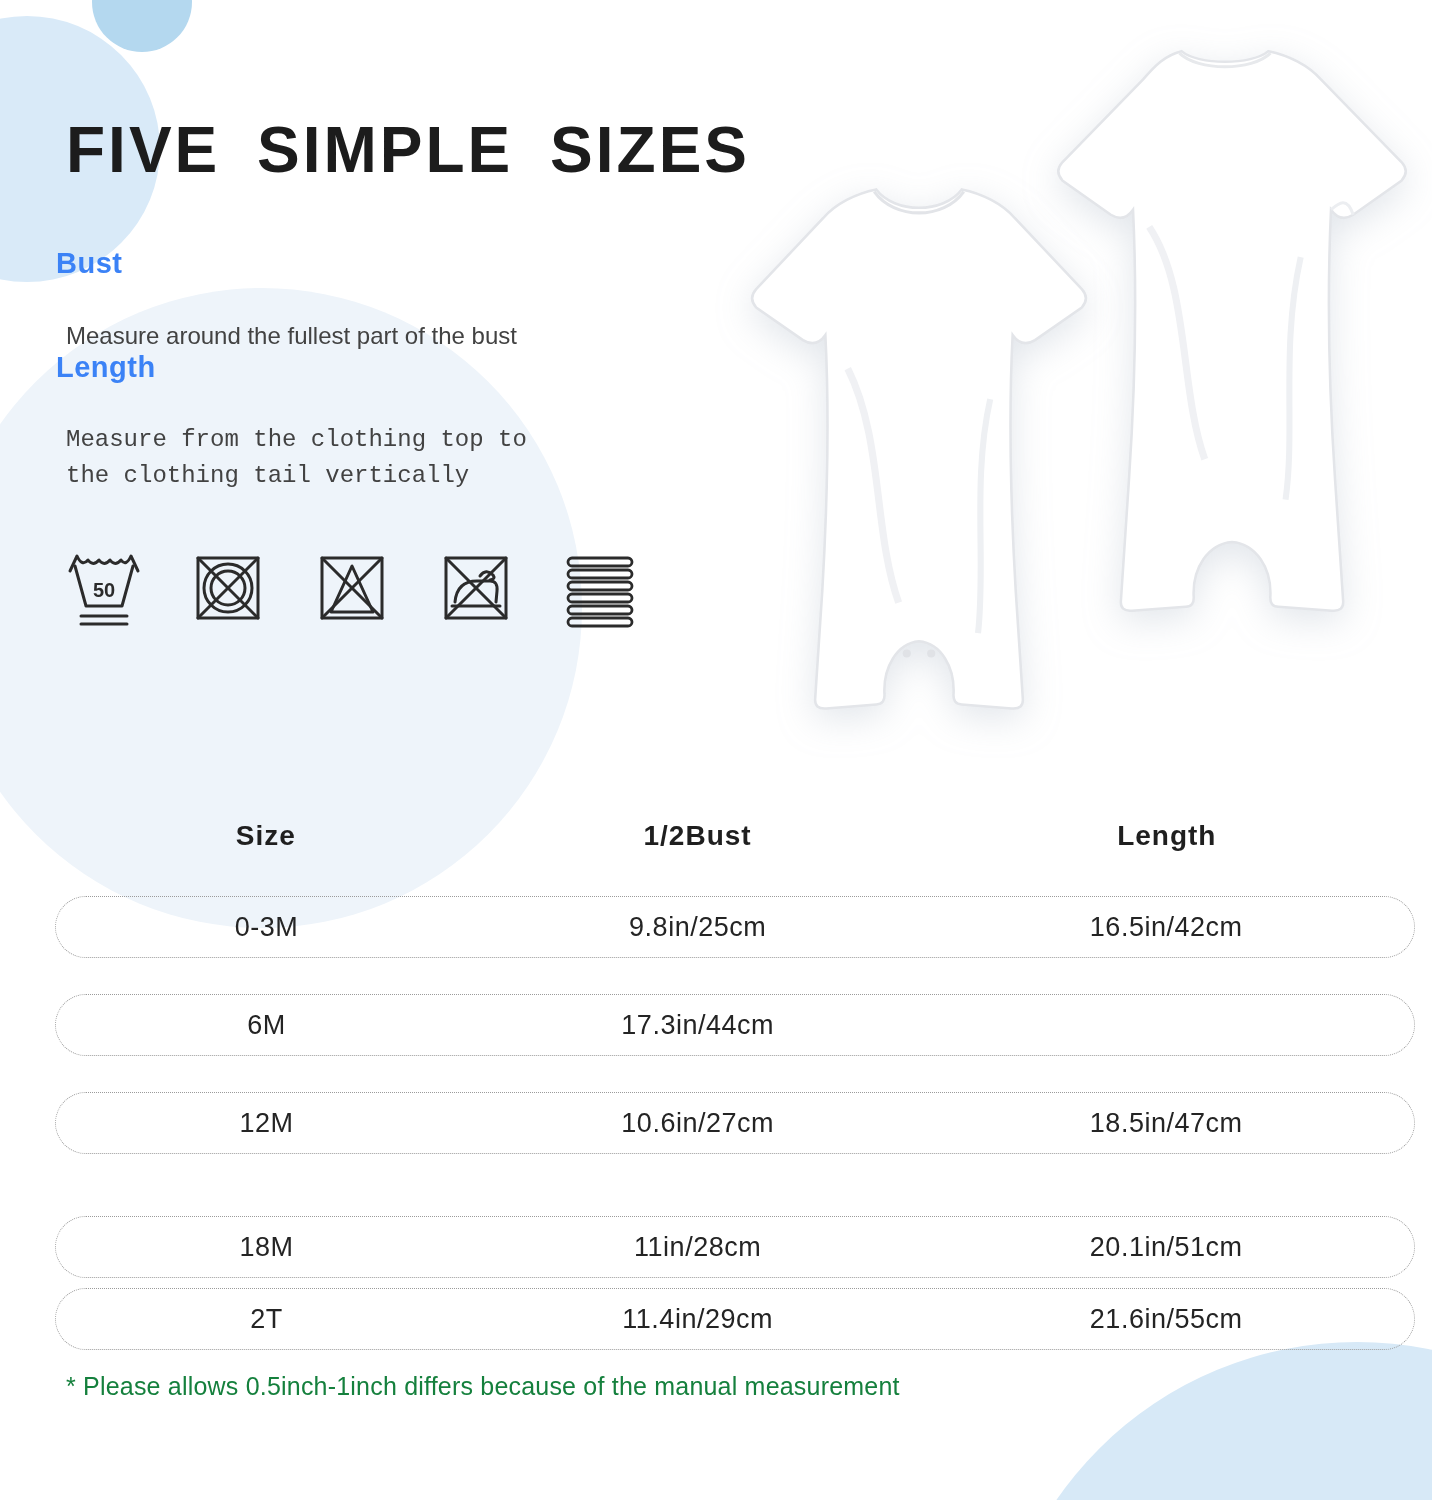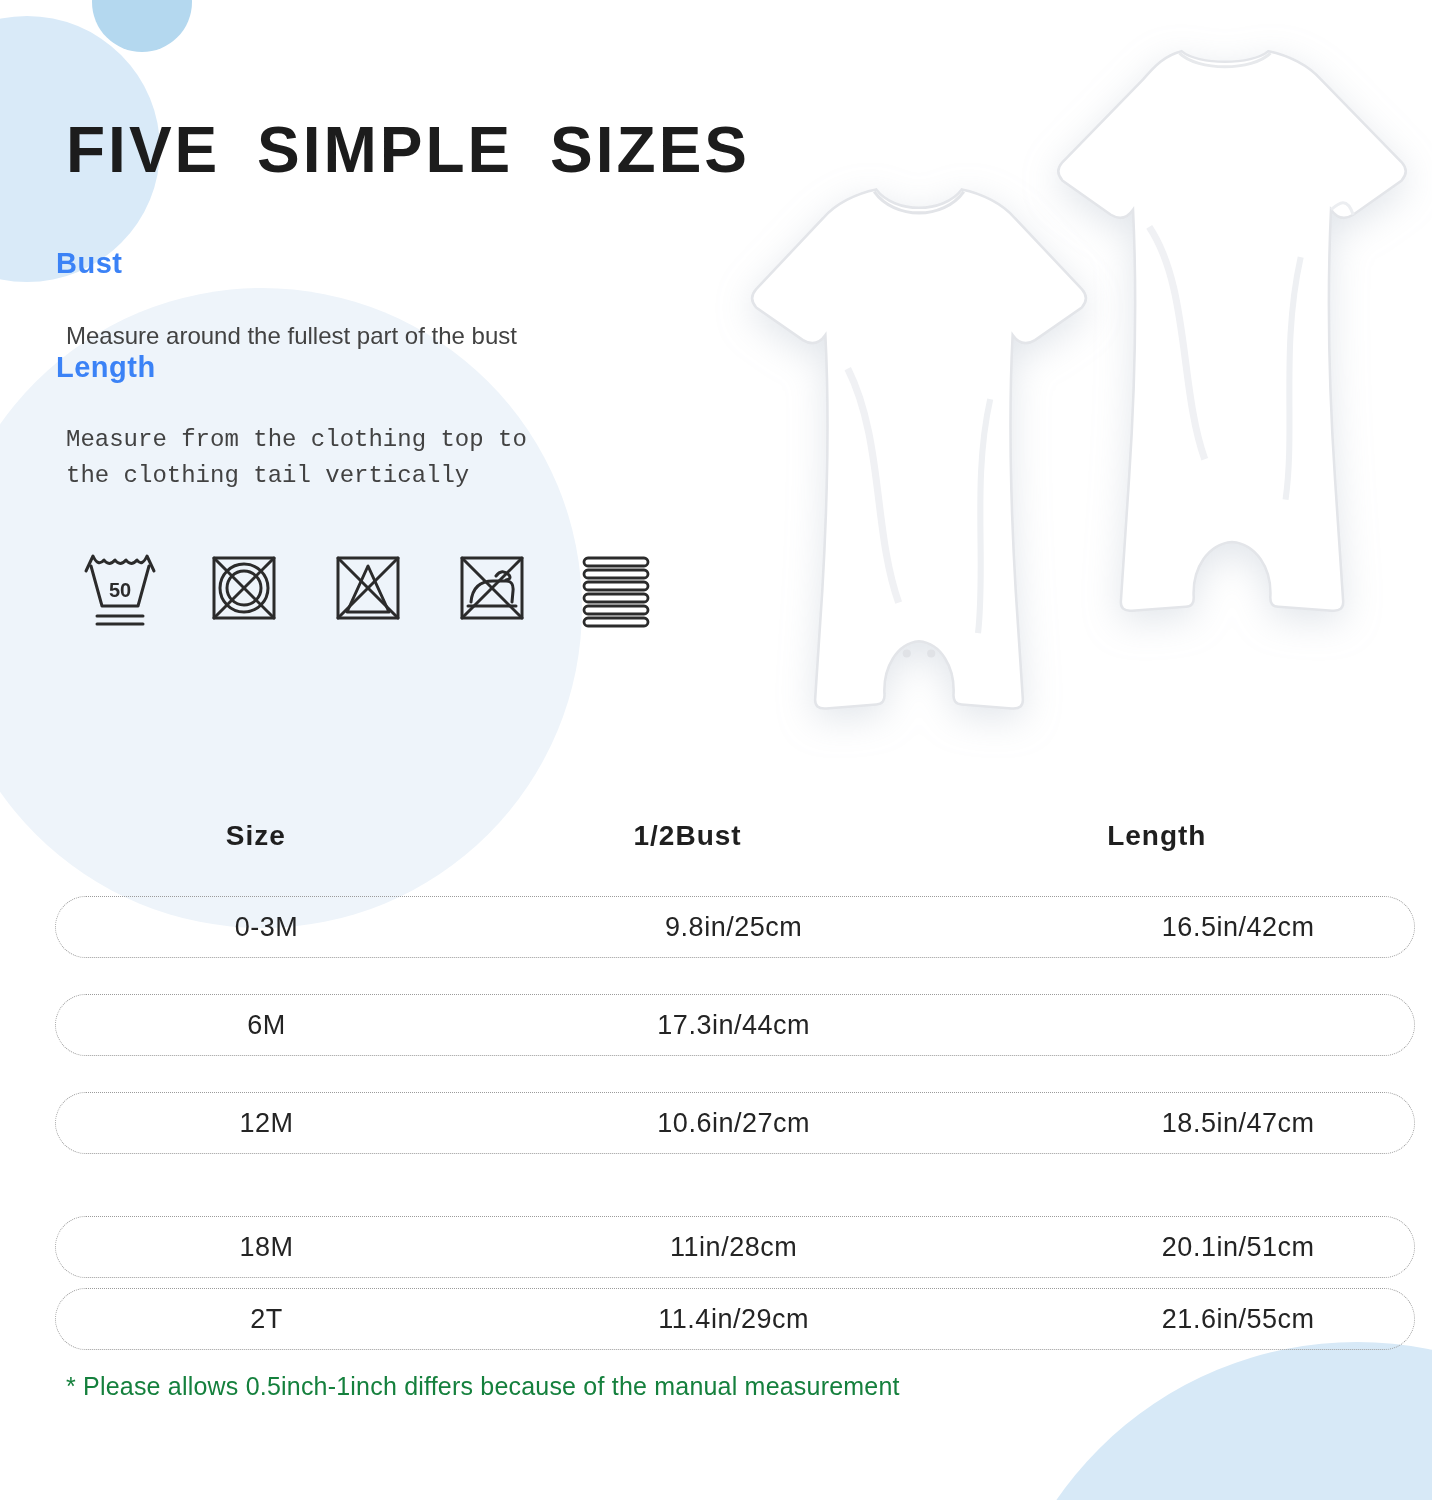--- a/index.html
+++ b/index.html
@@ -35,45 +35,44 @@
     position:absolute; left:66px;
     font-size:24px; color:#424242; line-height:1.5; width:515px;margin-top:28px;
   }
   .bust-heading   { top:247px; }
   .bust-text      { top:290px; }
   .length-heading { top:351px; }
   .length-text    { top:394px;font-family:Liberation Mono, monospace; }
 
   
   .care-icons {
-    position:absolute; left:80px; top:544px;
+    position:absolute; left:64px; top:544px;
     display:flex; gap:44px; align-items:flex-start;
   }
   .care-icons svg { display:block; }
 
   
   .romper { position:absolute; filter:drop-shadow(0 10px 18px rgba(140,155,175,0.25)); }
   .romper-back  { left:1028px; top:24px;  width:404px; height:628px; }
   .romper-front { left:746px;  top:154px; width:346px; height:592px; }
 
   
   .table-head {
-    position:absolute; left:45px; top:820px; width:1360px;
+    position:absolute; left:55px; top:820px; width:1360px;
     display:grid; grid-template-columns:31% 32.5% 36.5%;
     font-size:28px; font-weight:bold; color:#1f1f1f; letter-spacing:1px;
   }
   .table-head span { text-align:center; }
   .table-row {
     position:absolute; left:55px; width:1360px; height:62px;
     border:1.6px dotted #9b9b9b; border-radius:31px;
     display:grid; grid-template-columns:31% 32.5% 36.5%;
     align-items:center;
     font-size:27px; color:#242424; letter-spacing:0.5px;
     background:transparent;
-    gap:36px;
   }
   .table-row span { text-align:center; }
   .row-0 { top:896px; }
   .row-1 { top:994px; }
   .row-2 { top:1092px; }
   .row-3 { top:1216px; }
   .row-4 { top:1288px; }
 
   
   .footnote {

